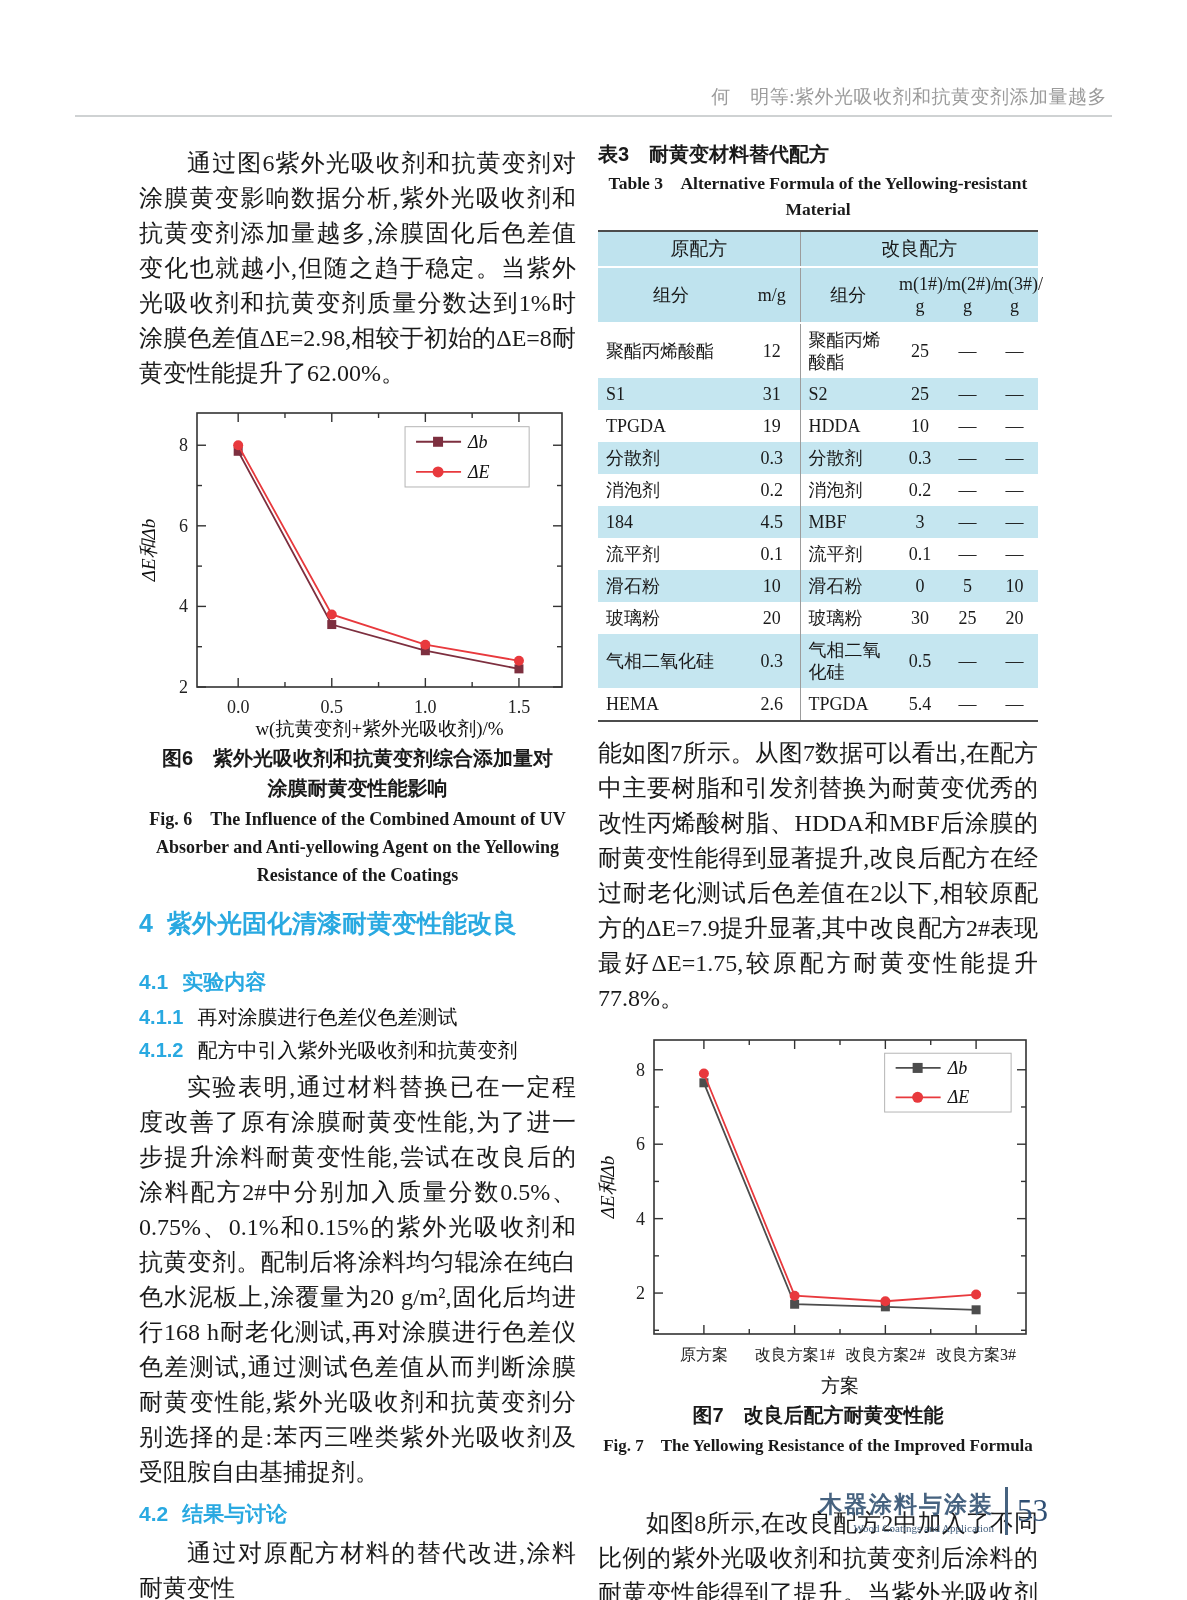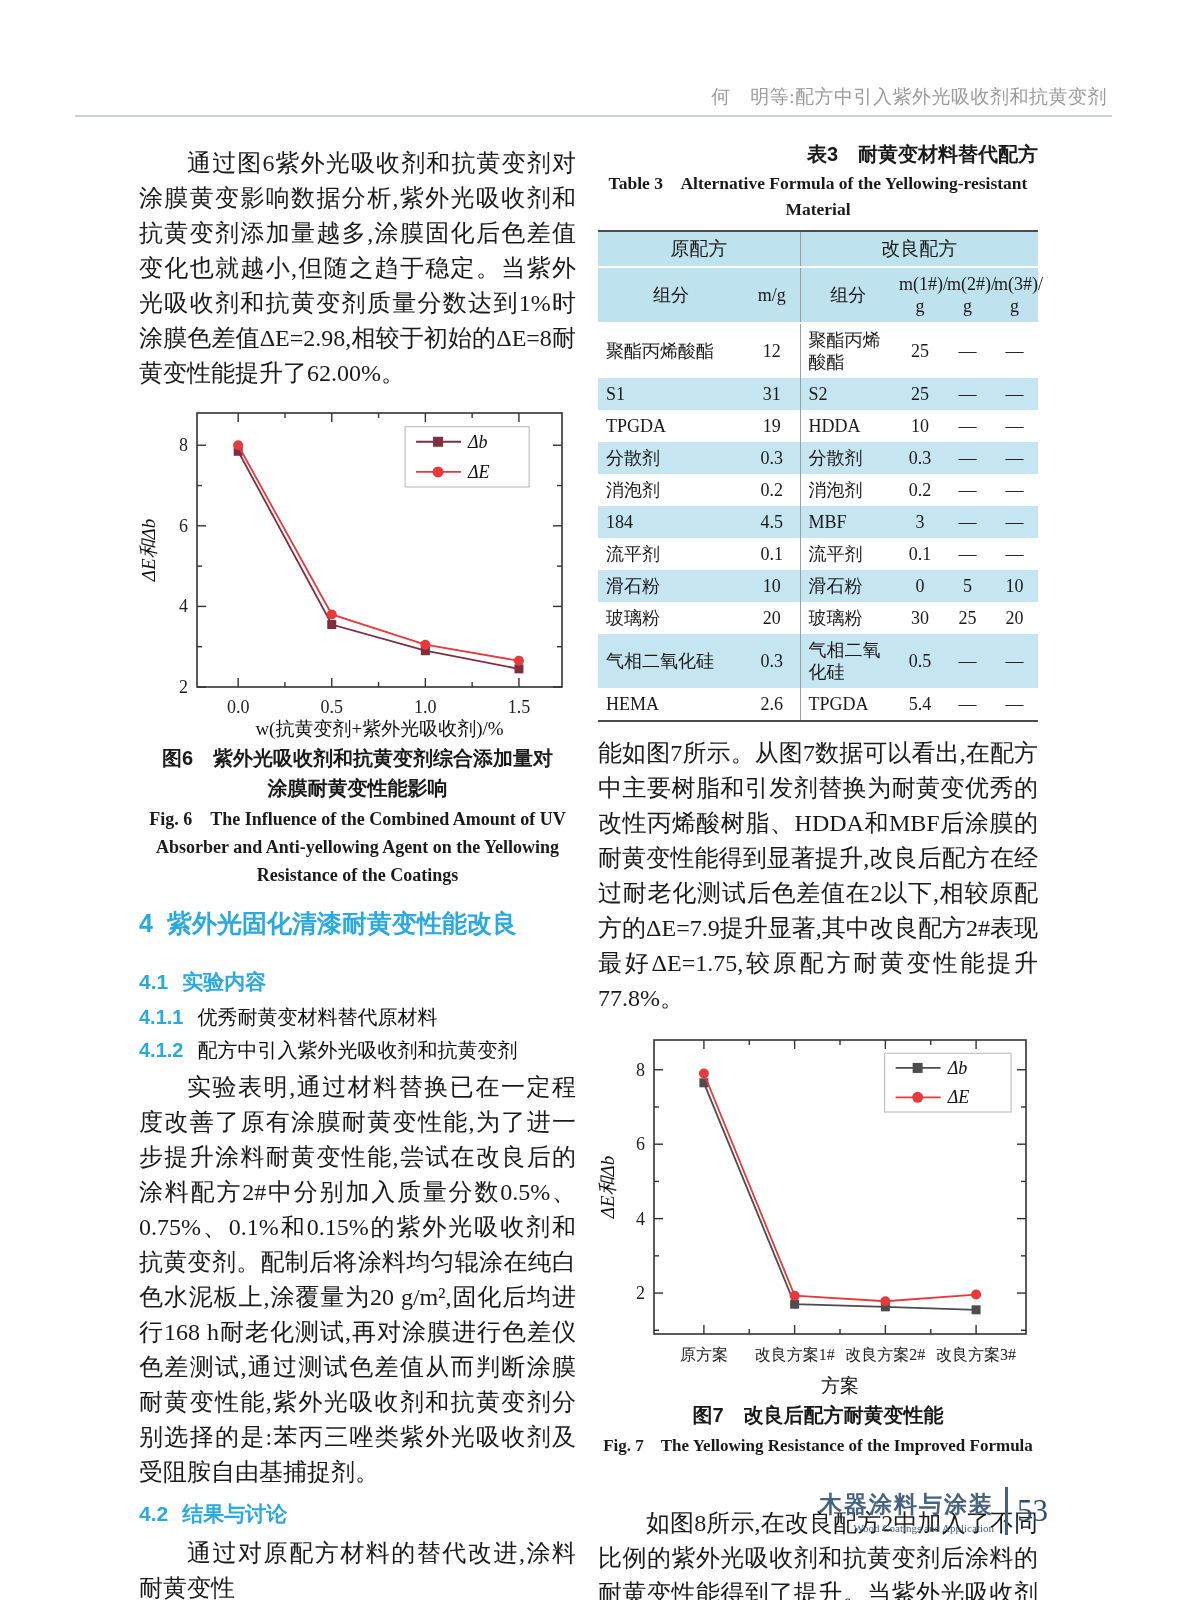--- a/index.html
+++ b/index.html
@@ -35,21 +35,21 @@
   figure.fig { margin:12px 0 8px; text-align:center; }
   svg { font-family:"Liberation Serif","DejaVu Serif",serif; display:block; margin:0 auto; }
   .cap-zh {
     font-size:20px; font-weight:bold; line-height:30px;
     font-family:"Liberation Sans","DejaVu Sans",sans-serif;
   }
   .cap-en { font-size:18px; font-weight:bold; line-height:28px; margin-top:2px; }
   .cap-en.small { font-size:17px; white-space:nowrap; }
 
   .tbl-title-zh {
-    text-align:right; font-size:20px; font-weight:bold; line-height:28px;
+    text-align:left; font-size:20px; font-weight:bold; line-height:28px;
     font-family:"Liberation Sans","DejaVu Sans",sans-serif;
   }
   .tbl-title-en { text-align:center; font-size:17.5px; font-weight:bold; line-height:26px; margin:2px 0 8px; }
 
   table.t3 {
     width:100%; border-collapse:collapse; table-layout:fixed;
     border-top:2px solid #4c4c4c; border-bottom:2px solid #4c4c4c;
     font-size:18px;
   }
   table.t3 th, table.t3 td { padding:5px 3px; font-weight:normal; line-height:22px; }
@@ -65,21 +65,21 @@
   .f-zh { font-size:23px; font-weight:bold; letter-spacing:2px; font-family:"Liberation Sans","DejaVu Sans",sans-serif; }
   .f-en { font-size:11px; margin-top:2px; }
   .f-bar { width:3px; height:48px; background:#46627f; margin:0 9px 0 11px; }
   .f-num { font-size:31px; color:#2f4f74; }
 </style>
 </head>
 <body>
 
 <div class="page">
 
-  <div class="running-head">何　明等:配方中引入紫外光吸收剂和抗黄变剂</div>
+  <div class="running-head">何　明等:紫外光吸收剂和抗黄变剂添加量越多</div>
   <div class="head-rule"></div>
 
   <div class="col col-left">
     <p class="body indent">通过图6紫外光吸收剂和抗黄变剂对涂膜黄变影响数据分析,紫外光吸收剂和抗黄变剂添加量越多,涂膜固化后色差值变化也就越小,但随之趋于稳定。当紫外光吸收剂和抗黄变剂质量分数达到1%时涂膜色差值ΔE=2.98,相较于初始的ΔE=8耐黄变性能提升了62.00%。</p>
 
     <figure class="fig">
       <svg id="fig6" width="437" height="340">
           <rect x="58" y="10" width="365" height="274" fill="#fff" stroke="#333" stroke-width="1.6"></rect>
           <line x1="58" y1="284" x2="67" y2="284" stroke="#333" stroke-width="1.4"></line>
           <line x1="414" y1="284" x2="423" y2="284" stroke="#333" stroke-width="1.4"></line>
@@ -141,21 +141,21 @@
         <div class="cap-zh">图6　紫外光吸收剂和抗黄变剂综合添加量对</div>
         <div class="cap-zh">涂膜耐黄变性能影响</div>
         <div class="cap-en">Fig. 6　The Influence of the Combined Amount of UV Absorber and Anti-yellowing Agent on the Yellowing Resistance of the Coatings</div>
       </figcaption>
     </figure>
 
     <h2 class="sec1"><span class="num">4</span><span>紫外光固化清漆耐黄变性能改良</span></h2>
 
     <h2 class="sec2"><span class="num">4.1</span><span>实验内容</span></h2>
 
-    <h3 class="sec3"><span class="num">4.1.1</span><span class="ttl">优秀耐黄变材料替代原材料</span></h3>
+    <h3 class="sec3"><span class="num">4.1.1</span><span class="ttl">再对涂膜进行色差仪色差测试</span></h3>
 
 
     <h3 class="sec3"><span class="num">4.1.2</span><span class="ttl">配方中引入紫外光吸收剂和抗黄变剂</span></h3>
 
     <p class="body indent">实验表明,通过材料替换已在一定程度改善了原有涂膜耐黄变性能,为了进一步提升涂料耐黄变性能,尝试在改良后的涂料配方2#中分别加入质量分数0.5%、0.75%、0.1%和0.15%的紫外光吸收剂和抗黄变剂。配制后将涂料均匀辊涂在纯白色水泥板上,涂覆量为20 g/m²,固化后均进行168 h耐老化测试,再对涂膜进行色差仪色差测试,通过测试色差值从而判断涂膜耐黄变性能,紫外光吸收剂和抗黄变剂分别选择的是:苯丙三唑类紫外光吸收剂及受阻胺自由基捕捉剂。</p>
 
     <h2 class="sec2"><span class="num">4.2</span><span>结果与讨论</span></h2>
 
     <p class="body indent">通过对原配方材料的替代改进,涂料耐黄变性</p>
   </div>

